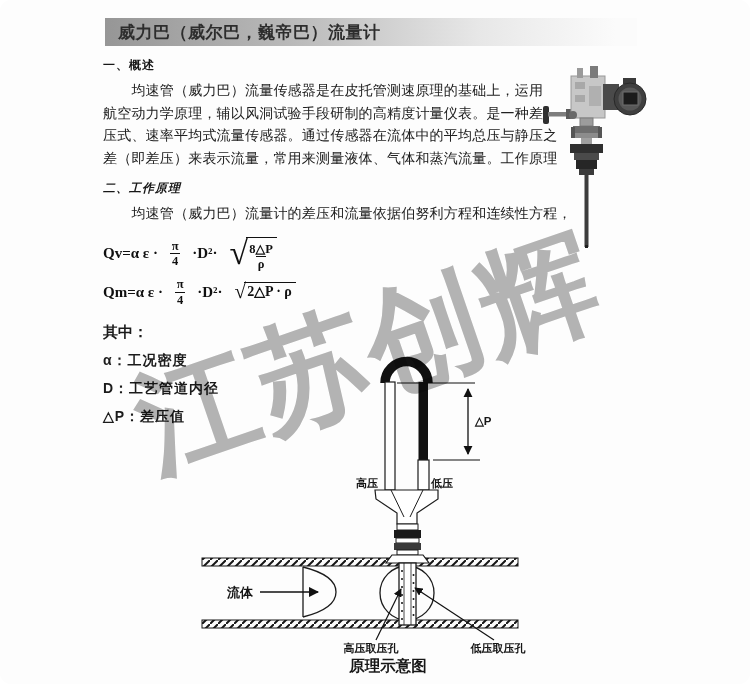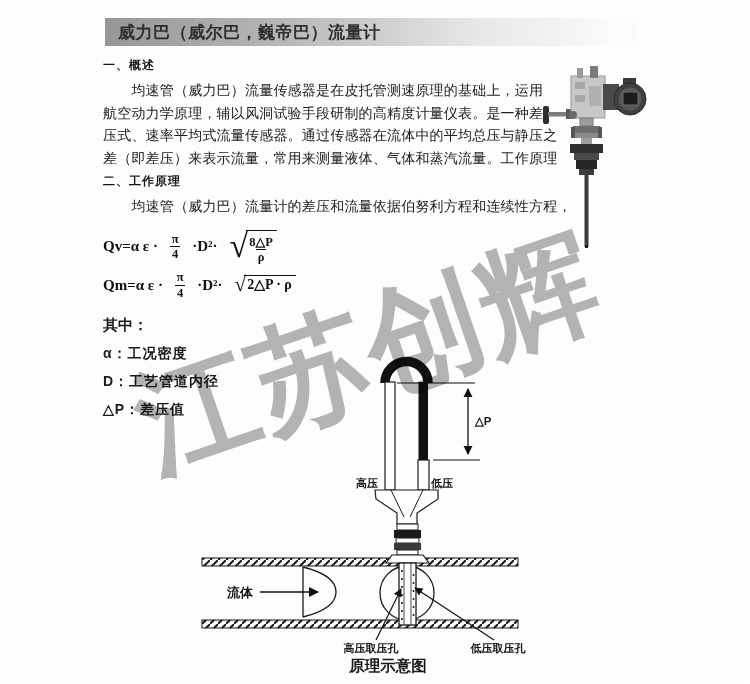--- a/index.html
+++ b/index.html
@@ -17,21 +17,21 @@
     background:linear-gradient(to right,#969696,#b9b9b9 35%,#e7e7e7 70%,#fbfbfb 96%);
     display:flex; align-items:center;
   }
   .title-bar .title-text {
     font-size:17px; font-weight:700; color:#2d2d2d; padding-left:13px;
     letter-spacing:0.5px; white-space:nowrap;
   }
   
   .flow { position:absolute; left:103px; top:57px; width:422px; }
   .sec-heading { font-size:12px; font-weight:700; color:#171717; margin-bottom:5px; letter-spacing:1px; }
-  .sec-heading.second { margin-top:4px; }
+  .sec-heading.second { margin-top:11px;font-style:italic; }
   .para { font-size:14px; line-height:22.5px; color:#202020; }
   .para .pline { white-space:nowrap; letter-spacing:0.2px; }
   
   .formulas { margin-top:12px; font-family:"Liberation Serif", serif; color:#101010; }
   .formula { display:flex; align-items:center; gap:12px; font-size:15px; font-weight:700; margin-bottom:6px;font-family:Liberation Serif, serif; }
   .frac { display:inline-flex; flex-direction:column; align-items:center; font-size:12.5px; line-height:1.15; }
   .frac .den { border-top:1.4px solid #111; padding:0 2px; }
   .radical { display:inline-flex; align-items:flex-start; }
   .rsign { font-weight:400; line-height:1; transform:translateY(-1px); }
   .radical.tall .rsign { font-size:34px; }

